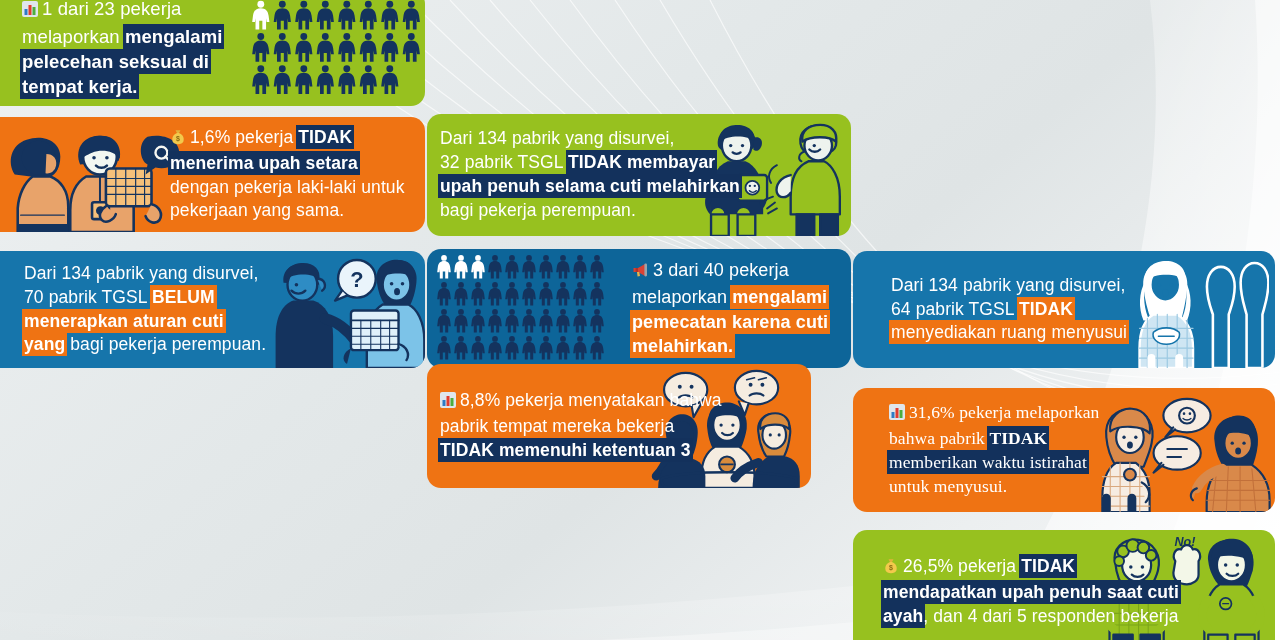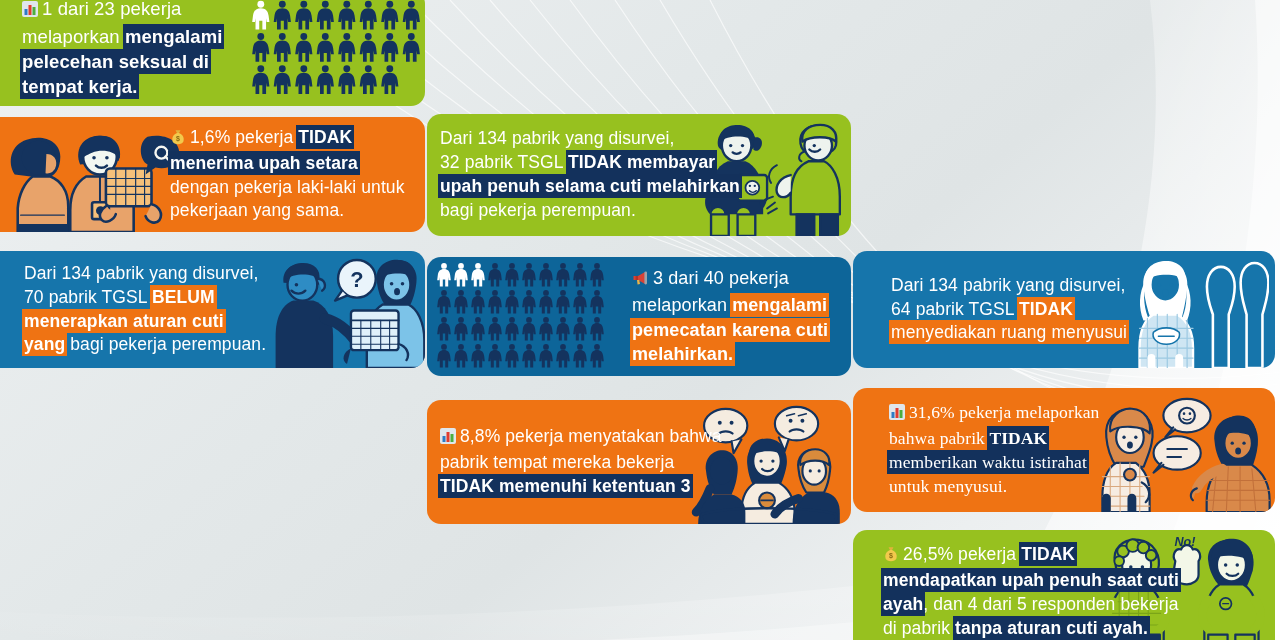--- a/index.html
+++ b/index.html
@@ -33,21 +33,21 @@
   .card {
     position: absolute;
     border-radius: 14px;
     overflow: hidden;
     display: flex;
     align-items: center;
   }
   .card.green  { background: #97c11f; }
   .card.orange { background: #ef7313; }
   .card.blue   { background: #1675ab; }
-  .card.blue-dark { background: #0d6599; margin-top: 8px; }
+  .card.blue-dark { background: #0d6599; }
 
   .card-text {
     position: relative;
     z-index: 3;
     color: #ffffff;
     line-height: 1.37;
     letter-spacing: .1px;
   }
 
   .card-art {
@@ -488,21 +488,21 @@
       </span>
       <span class="line">
         <span class="run">64 pabrik TGSL </span><span class="run hl-orange b">TIDAK</span>
       </span>
       <span class="line">
         <span class="run hl-orange">menyediakan ruang menyusui</span>
       </span>
     </div>
   </div>
 
-  <div class="card orange" style="left:427px; top:400px; width:424px; height:124px;">
+  <div class="card orange" style="left:427px; top:364px; width:384px; height:124px;">
     <div class="card-art" style="right:4px; width:160px; top:4px; bottom:0;">
       <svg viewBox="0 0 160 122" width="160" height="122" aria-hidden="true">
         <g stroke="#14335e" stroke-width="2.2" fill="none" stroke-linecap="round" stroke-linejoin="round">
 
           <ellipse cx="38" cy="22" rx="22" ry="17" fill="#f5ece0"></ellipse>
           <path d="M44 38 L46 50 L54 36" fill="#f5ece0" stroke="#14335e"></path>
           <circle cx="32" cy="19" r="2" fill="#14335e" stroke="none"></circle>
           <circle cx="44" cy="19" r="2" fill="#14335e" stroke="none"></circle>
           <path d="M31 30 C34 27 42 27 45 30"></path>
           <ellipse cx="110" cy="20" rx="22" ry="17" fill="#f5ece0"></ellipse>
@@ -685,19 +685,16 @@
             <text x="8" y="12" font-size="7" font-family="Liberation Sans, sans-serif" text-anchor="middle" fill="#8a6a12" font-weight="bold">$</text>
           </svg>
         </span><span class="run">26,5% pekerja </span><span class="run hl-navy b">TIDAK </span>
       </span>
       <span class="line">
         <span class="run hl-navy b">mendapatkan upah penuh saat cuti</span>
       </span>
       <span class="line">
         <span class="run hl-navy b">ayah</span><span class="run">, dan 4 dari 5 responden bekerja</span>
       </span>
-      <span class="line">
-        <span class="run">di pabrik </span><span class="run hl-navy b">tanpa aturan cuti ayah.</span>
-      </span>
     </div>
   </div>
 
 </div>
 
 </body></html>

